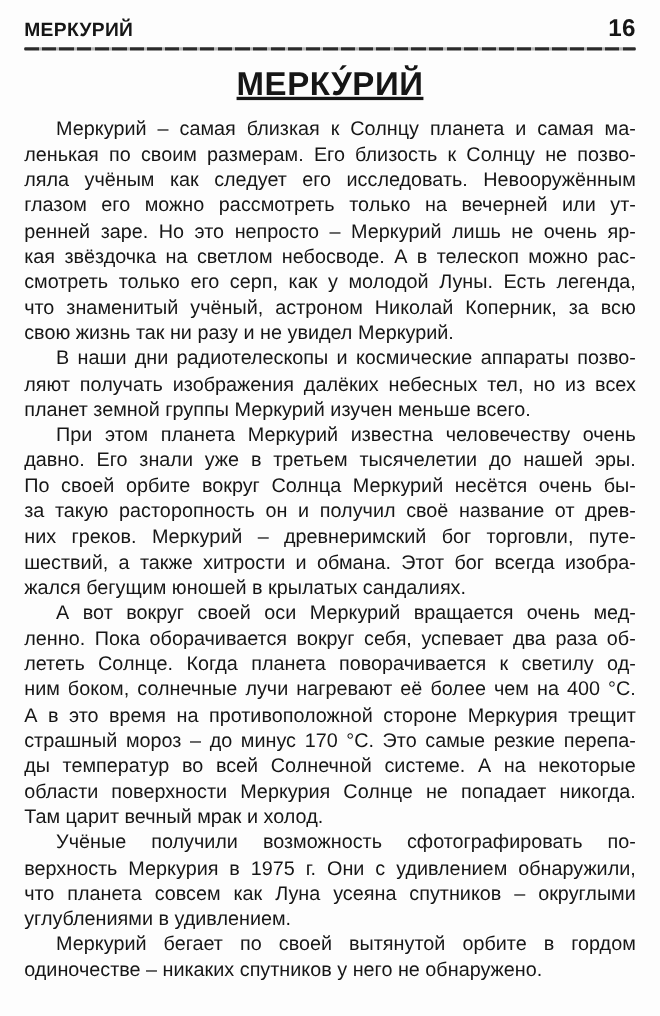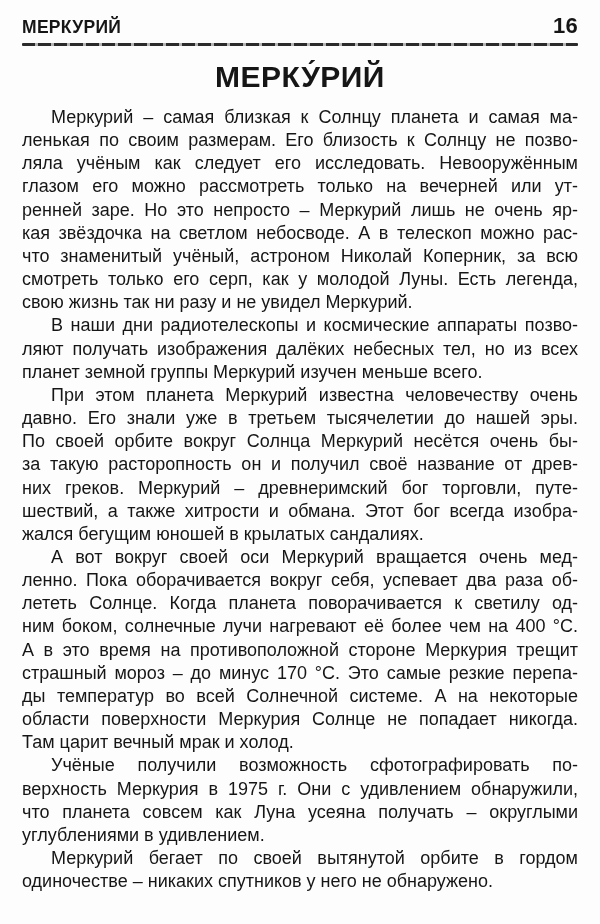--- a/index.html
+++ b/index.html
@@ -40,20 +40,21 @@
       rgba(43,43,43,0.35) 13px, rgba(43,43,43,0.35) 16px);
     border-radius: 1px;
   }
   h1.title {
     margin: 14px 0 0 0;
     text-align: center;
     font-size: 30px;
     line-height: 34px;
     font-weight: 700;
     letter-spacing: 0.5px;
+    text-decoration: underline;
   }
   .body {
     margin-top: 12px;
     font-size: 18px;
     line-height: 23.15px;
   }
   .para {
     margin: 0;
   }
   .line {
@@ -82,22 +83,22 @@
   <h1 class="title">МЕРКУ́РИЙ</h1>
 
   <main class="body">
       <div class="para">
         <div class="line first">Меркурий – самая близкая к Солнцу планета и самая ма-</div>
         <div class="line">ленькая по своим размерам. Его близость к Солнцу не позво-</div>
         <div class="line">ляла учёным как следует его исследовать. Невооружённым</div>
         <div class="line">глазом его можно рассмотреть только на вечерней или ут-</div>
         <div class="line">ренней заре. Но это непросто – Меркурий лишь не очень яр-</div>
         <div class="line">кая звёздочка на светлом небосводе. А в телескоп можно рас-</div>
+        <div class="line">смотреть только его серп, как у молодой Луны. Есть легенда,</div>
         <div class="line">что знаменитый учёный, астроном Николай Коперник, за всю</div>
-        <div class="line">смотреть только его серп, как у молодой Луны. Есть легенда,</div>
         <div class="line last">свою жизнь так ни разу и не увидел Меркурий.</div>
       </div>
       <div class="para">
         <div class="line first">В наши дни радиотелескопы и космические аппараты позво-</div>
         <div class="line">ляют получать изображения далёких небесных тел, но из всех</div>
         <div class="line last">планет земной группы Меркурий изучен меньше всего.</div>
       </div>
       <div class="para">
         <div class="line first">При этом планета Меркурий известна человечеству очень</div>
         <div class="line">давно. Его знали уже в третьем тысячелетии до нашей эры.</div>
@@ -114,21 +115,21 @@
         <div class="line">ним боком, солнечные лучи нагревают её более чем на 400 °С.</div>
         <div class="line">А в это время на противоположной стороне Меркурия трещит</div>
         <div class="line">страшный мороз – до минус 170 °С. Это самые резкие перепа-</div>
         <div class="line">ды температур во всей Солнечной системе. А на некоторые</div>
         <div class="line">области поверхности Меркурия Солнце не попадает никогда.</div>
         <div class="line last">Там царит вечный мрак и холод.</div>
       </div>
       <div class="para">
         <div class="line first">Учёные получили возможность сфотографировать по-</div>
         <div class="line">верхность Меркурия в 1975 г. Они с удивлением обнаружили,</div>
-        <div class="line">что планета совсем как Луна усеяна получать – округлыми</div>
+        <div class="line">что планета совсем как Луна усеяна спутников – округлыми</div>
         <div class="line last">углублениями в удивлением.</div>
       </div>
       <div class="para">
         <div class="line first">Меркурий бегает по своей вытянутой орбите в гордом</div>
         <div class="line last">одиночестве – никаких спутников у него не обнаружено.</div>
       </div>
     </main>
 </div>
 
 </body></html>

